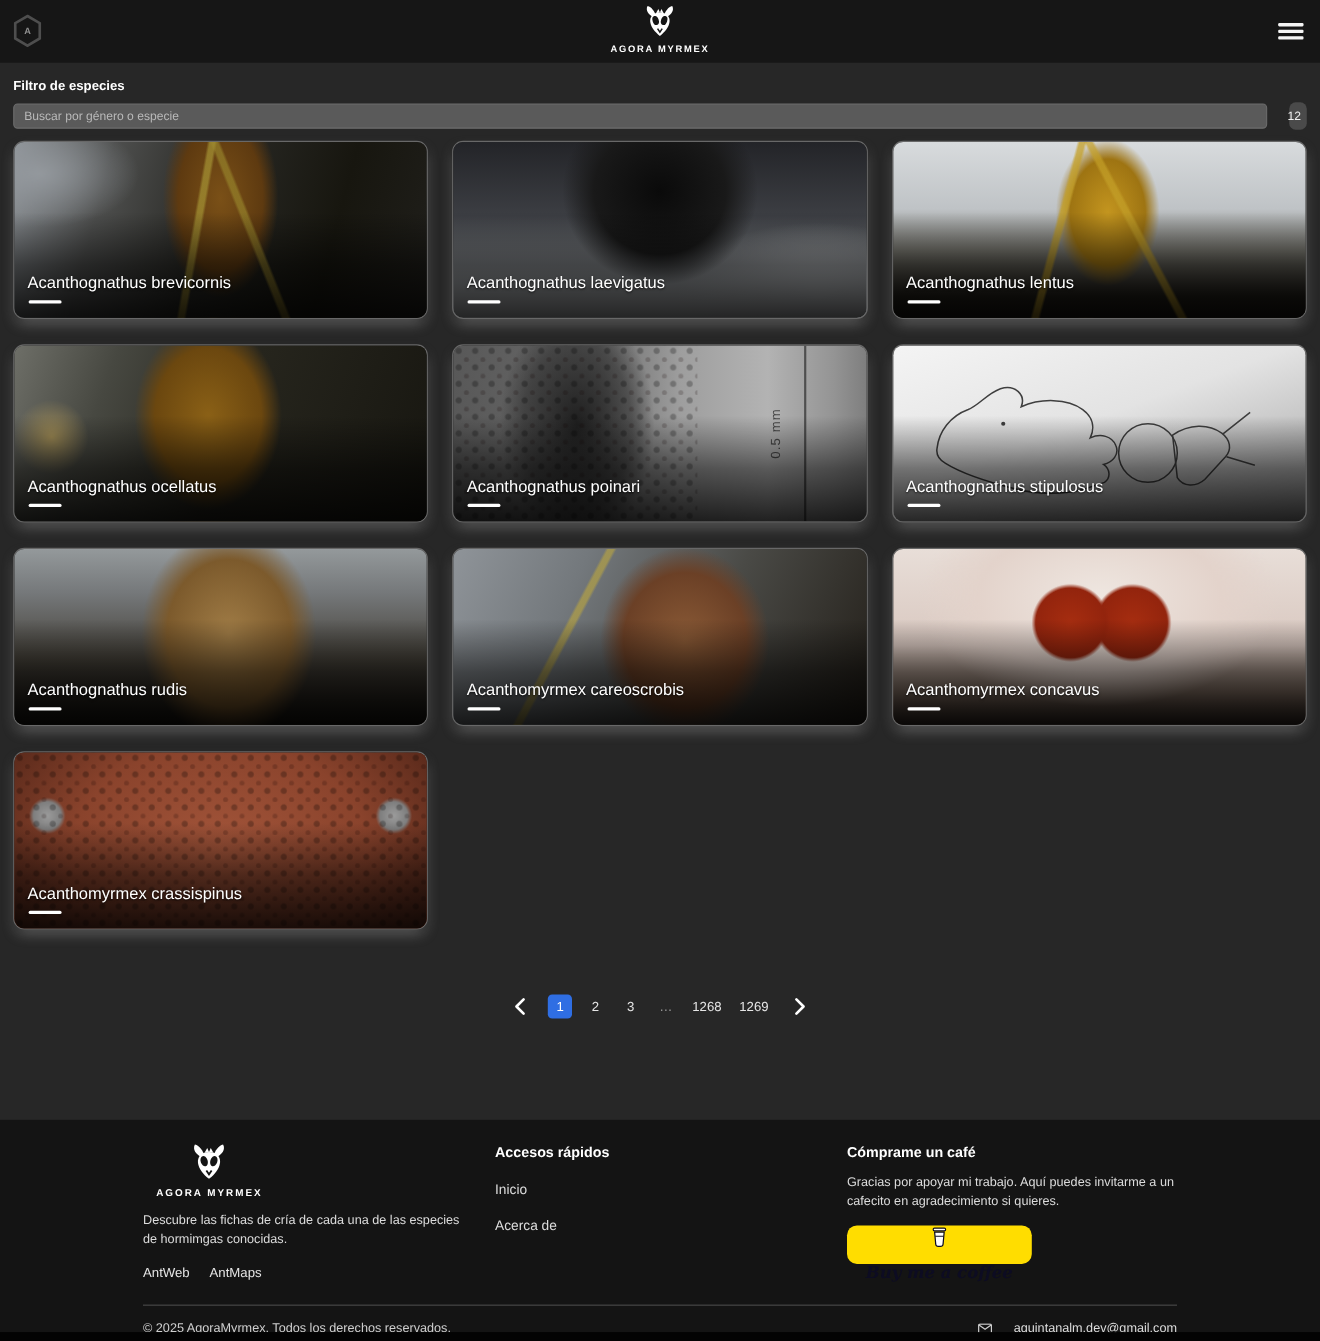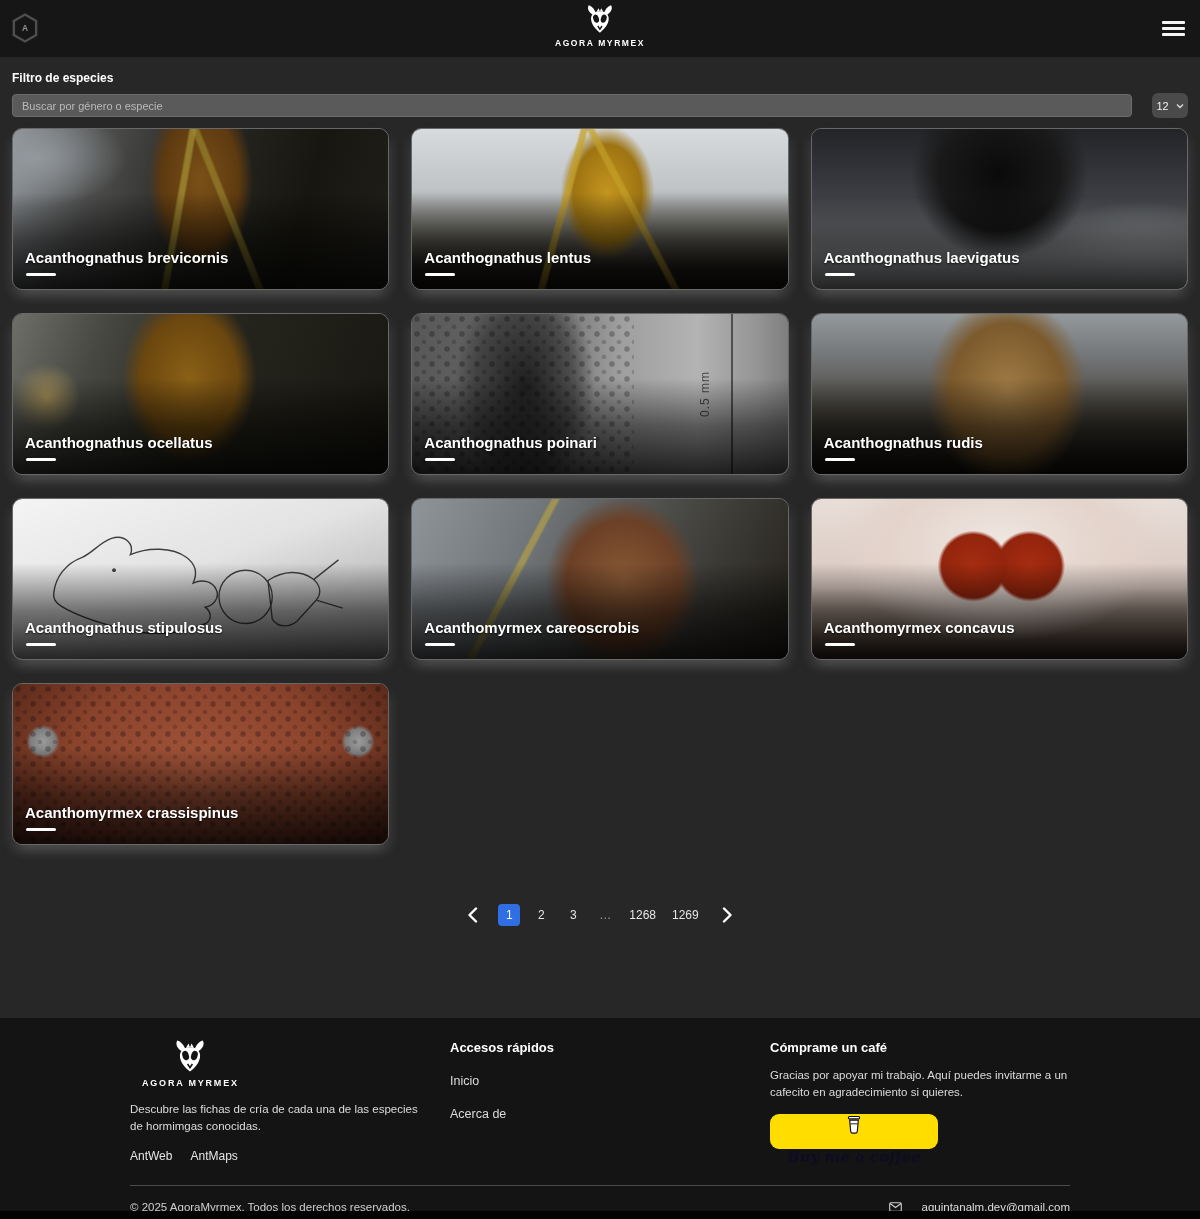--- a/index.html
+++ b/index.html
@@ -31,42 +31,42 @@
   .filter { padding:14px 12px 0 12px; }
   .filter-label { color:#fff; font-size:12px; font-weight:bold; margin-bottom:8px; }
   .filter-row { display:flex; align-items:center; }
   .search-input {
     flex:1; height:23px; background:#5a5a5a; border:1px solid #6c6c6c;
     border-radius:4px; color:#e8e8e8; font-size:11px; padding:0 9px; outline:none;
     font-family:"Liberation Sans", sans-serif;
   }
   .search-input::placeholder { color:#b9b9b9; }
   .pagesize {
-    margin-left:20px; width:36px; height:25px; background:#4a4a4a;
+    margin-left:20px; width:16px; height:25px; background:#4a4a4a;
     border-radius:6px; display:flex; align-items:center; justify-content:center;
     gap:7px; color:#f0f0f0; font-size:11px; cursor:pointer;
   }
 
   
   .grid {
     margin:10px 12px 0 12px;
     display:grid; grid-template-columns:repeat(3,1fr); gap:23px 22px;
   }
   .card {
     height:162px; position:relative; border-radius:10px; overflow:hidden;
     border:1px solid rgba(255,255,255,0.30); cursor:pointer;
     box-shadow:0 6px 13px -3px rgba(205,205,205,0.40), 0 2px 5px rgba(0,0,0,0.45);
   }
   .img { position:absolute; inset:0; }
   .shade {
     position:absolute; inset:0;
     background:linear-gradient(180deg, rgba(0,0,0,0) 40%, rgba(0,0,0,0.50) 70%, rgba(0,0,0,0.82) 100%);
   }
   .card-title {
-    position:absolute; left:12px; bottom:23px; color:#fff; font-weight:bold;
+    position:absolute; left:12px; bottom:23px; color:#fff; font-weight:normal;
     font-size:15px; text-shadow:0 1px 2px rgba(0,0,0,0.8); white-space:nowrap;
   }
   .bar { position:absolute; left:13px; bottom:13px; width:30px; height:3.5px; background:#fff; border-radius:2px; }
 
   .tex { position:absolute; inset:0; opacity:.75;
     background-image:
       radial-gradient(circle at 5px 5px, rgba(0,0,0,0.34) 2.2px, transparent 3.4px),
       radial-gradient(circle at 12px 13px, rgba(20,5,0,0.26) 1.7px, transparent 2.8px);
     background-size:15px 15px, 15px 15px;
   }
@@ -212,70 +212,70 @@
 
 <div class="grid" id="grid">
   <div class="card">
     <div class="img img-i1"></div>
     <div class="shade"></div>
     <div class="card-title">Acanthognathus brevicornis</div>
     <div class="bar"></div>
   </div>
 
   <div class="card">
+    <div class="img img-i2"></div>
+    <div class="shade"></div>
+    <div class="card-title">Acanthognathus laevigatus</div>
+    <div class="bar"></div>
+  </div>
+
+  <div class="card">
     <div class="img img-i3"></div>
     <div class="shade"></div>
     <div class="card-title">Acanthognathus lentus</div>
-    <div class="bar"></div>
-  </div>
-
-  <div class="card">
-    <div class="img img-i2"></div>
-    <div class="shade"></div>
-    <div class="card-title">Acanthognathus laevigatus</div>
     <div class="bar"></div>
   </div>
 
   <div class="card">
     <div class="img img-i4"></div>
     <div class="shade"></div>
     <div class="card-title">Acanthognathus ocellatus</div>
     <div class="bar"></div>
   </div>
 
   <div class="card">
     <div class="img img-i5">
         <div class="scale-line"></div>
         <div class="scale-label">0.5 mm</div>
         <div class="tex tex-left"></div>
       </div>
     <div class="shade"></div>
     <div class="card-title">Acanthognathus poinari</div>
-    <div class="bar"></div>
-  </div>
-
-  <div class="card">
-    <div class="img img-i6"></div>
-    <div class="shade"></div>
-    <div class="card-title">Acanthognathus rudis</div>
     <div class="bar"></div>
   </div>
 
   <div class="card">
     <div class="img img-i7">
   <svg class="sketch" viewBox="0 0 370 160" preserveAspectRatio="xMidYMid meet" fill="none" stroke="#3f3f3f" stroke-width="1.6">
     <path d="M14 96 C16 78 28 62 47 55 C59 50 67 38 81 33 C97 28 108 40 103 52 C123 43 152 43 168 55 C179 63 181 74 176 85 C187 80 199 83 203 93 C207 102 200 111 190 113 C197 118 198 127 191 132 L170 139 C149 145 119 145 97 139 C69 132 39 122 23 112 C16 108 13 102 14 96 Z"></path>
     <circle cx="237" cy="101" r="31"></circle>
     <path d="M263 82 C281 70 301 70 315 80 C324 87 326 97 319 105 L297 129 C288 137 274 137 268 127 Z"></path>
     <path d="M316 81 L345 58 M320 105 L350 114"></path>
     <circle cx="84" cy="70" r="2.2" fill="#3f3f3f" stroke="none"></circle>
   </svg>
 </div>
     <div class="shade"></div>
     <div class="card-title">Acanthognathus stipulosus</div>
+    <div class="bar"></div>
+  </div>
+
+  <div class="card">
+    <div class="img img-i6"></div>
+    <div class="shade"></div>
+    <div class="card-title">Acanthognathus rudis</div>
     <div class="bar"></div>
   </div>
 
 
 
   <div class="card">
     <div class="img img-i10"></div>
     <div class="shade"></div>
     <div class="card-title">Acanthomyrmex careoscrobis</div>
     <div class="bar"></div>

